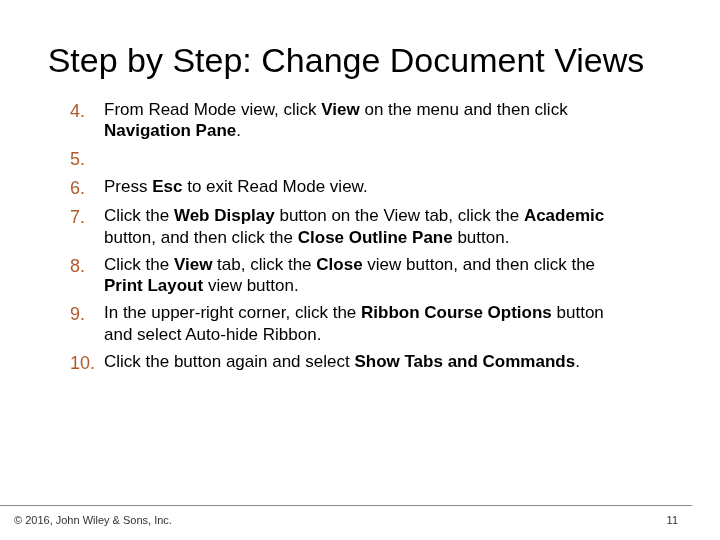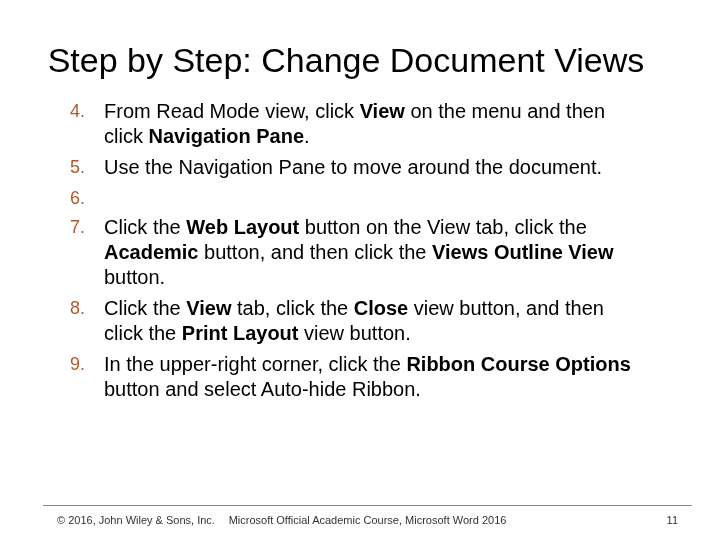--- a/index.html
+++ b/index.html
@@ -36,40 +36,39 @@
   }
   .num {
     flex: 0 0 34px;
     font-size: 18px;
     color: #b05a2c;
     text-align: left;
     padding-top: 2px;
   }
   .body {
     flex: 1;
-    font-size: 20px;
+    font-size: 17px;
     line-height: 1.25;
   }
   .body b {
     font-weight: bold;
   }
   .footer {
     position: absolute;
     left: 0;
     right: 0;
     bottom: 10px;
     height: 20px;
     border-top: 1px solid #888;
     font-size: 11px;
     color: #333;
     padding: 4px 14px 0 14px;
     display: flex;
     justify-content: space-between;
     align-items: center;
-    margin-left: 43px;
   }
   .footer .center {
     position: absolute;
     left: 50%;
     transform: translateX(-50%);
   }
 </style>
 </head>
 <body>
 
@@ -78,38 +77,41 @@
   <div class="title">Step by Step: Change Document Views</div>
 
   <div class="steps">
 
   <div class="step">
         <div class="num">4.</div>
         <div class="body">From Read Mode view, click <b>View</b> on the menu and then click <b>Navigation Pane</b>.</div>
       </div>
       <div class="step">
         <div class="num">5.</div>
-        <div class="body">Use the Navigation Pane to move around the document.</div>
       </div>
       <div class="step">
         <div class="num">6.</div>
+        <div class="body">Press <b>Esc</b> to exit Read Mode view.</div>
       </div>
       <div class="step">
         <div class="num">7.</div>
-        <div class="body">Click the <b>Web Layout</b> button on the View tab, click the <b>Academic</b> button, and then click the <b>Views Outline View</b> button.</div>
+        <div class="body">Click the <b>Web Display</b> button on the View tab, click the <b>Academic</b> button, and then click the <b>Close Outline Pane</b> button.</div>
       </div>
       <div class="step">
         <div class="num">8.</div>
         <div class="body">Click the <b>View</b> tab, click the <b>Close</b> view button, and then click the <b>Print Layout</b> view button.</div>
       </div>
       <div class="step">
         <div class="num">9.</div>
         <div class="body">In the upper-right corner, click the <b>Ribbon Course Options</b>  button and select Auto-hide Ribbon.</div>
       </div>
+      <div class="step">
+        <div class="num">10.</div>
+        <div class="body">Click the button again and select <b>Show Tabs and Commands</b>.</div>
+      </div>
     </div>
 
   <div class="footer">
     <span>© 2016, John Wiley &amp; Sons, Inc.</span>
-    <span class="center">Microsoft Official Academic Course, Microsoft Word 2016</span>
     <span>11</span>
   </div>
 
 </div>
 
 </body></html>

